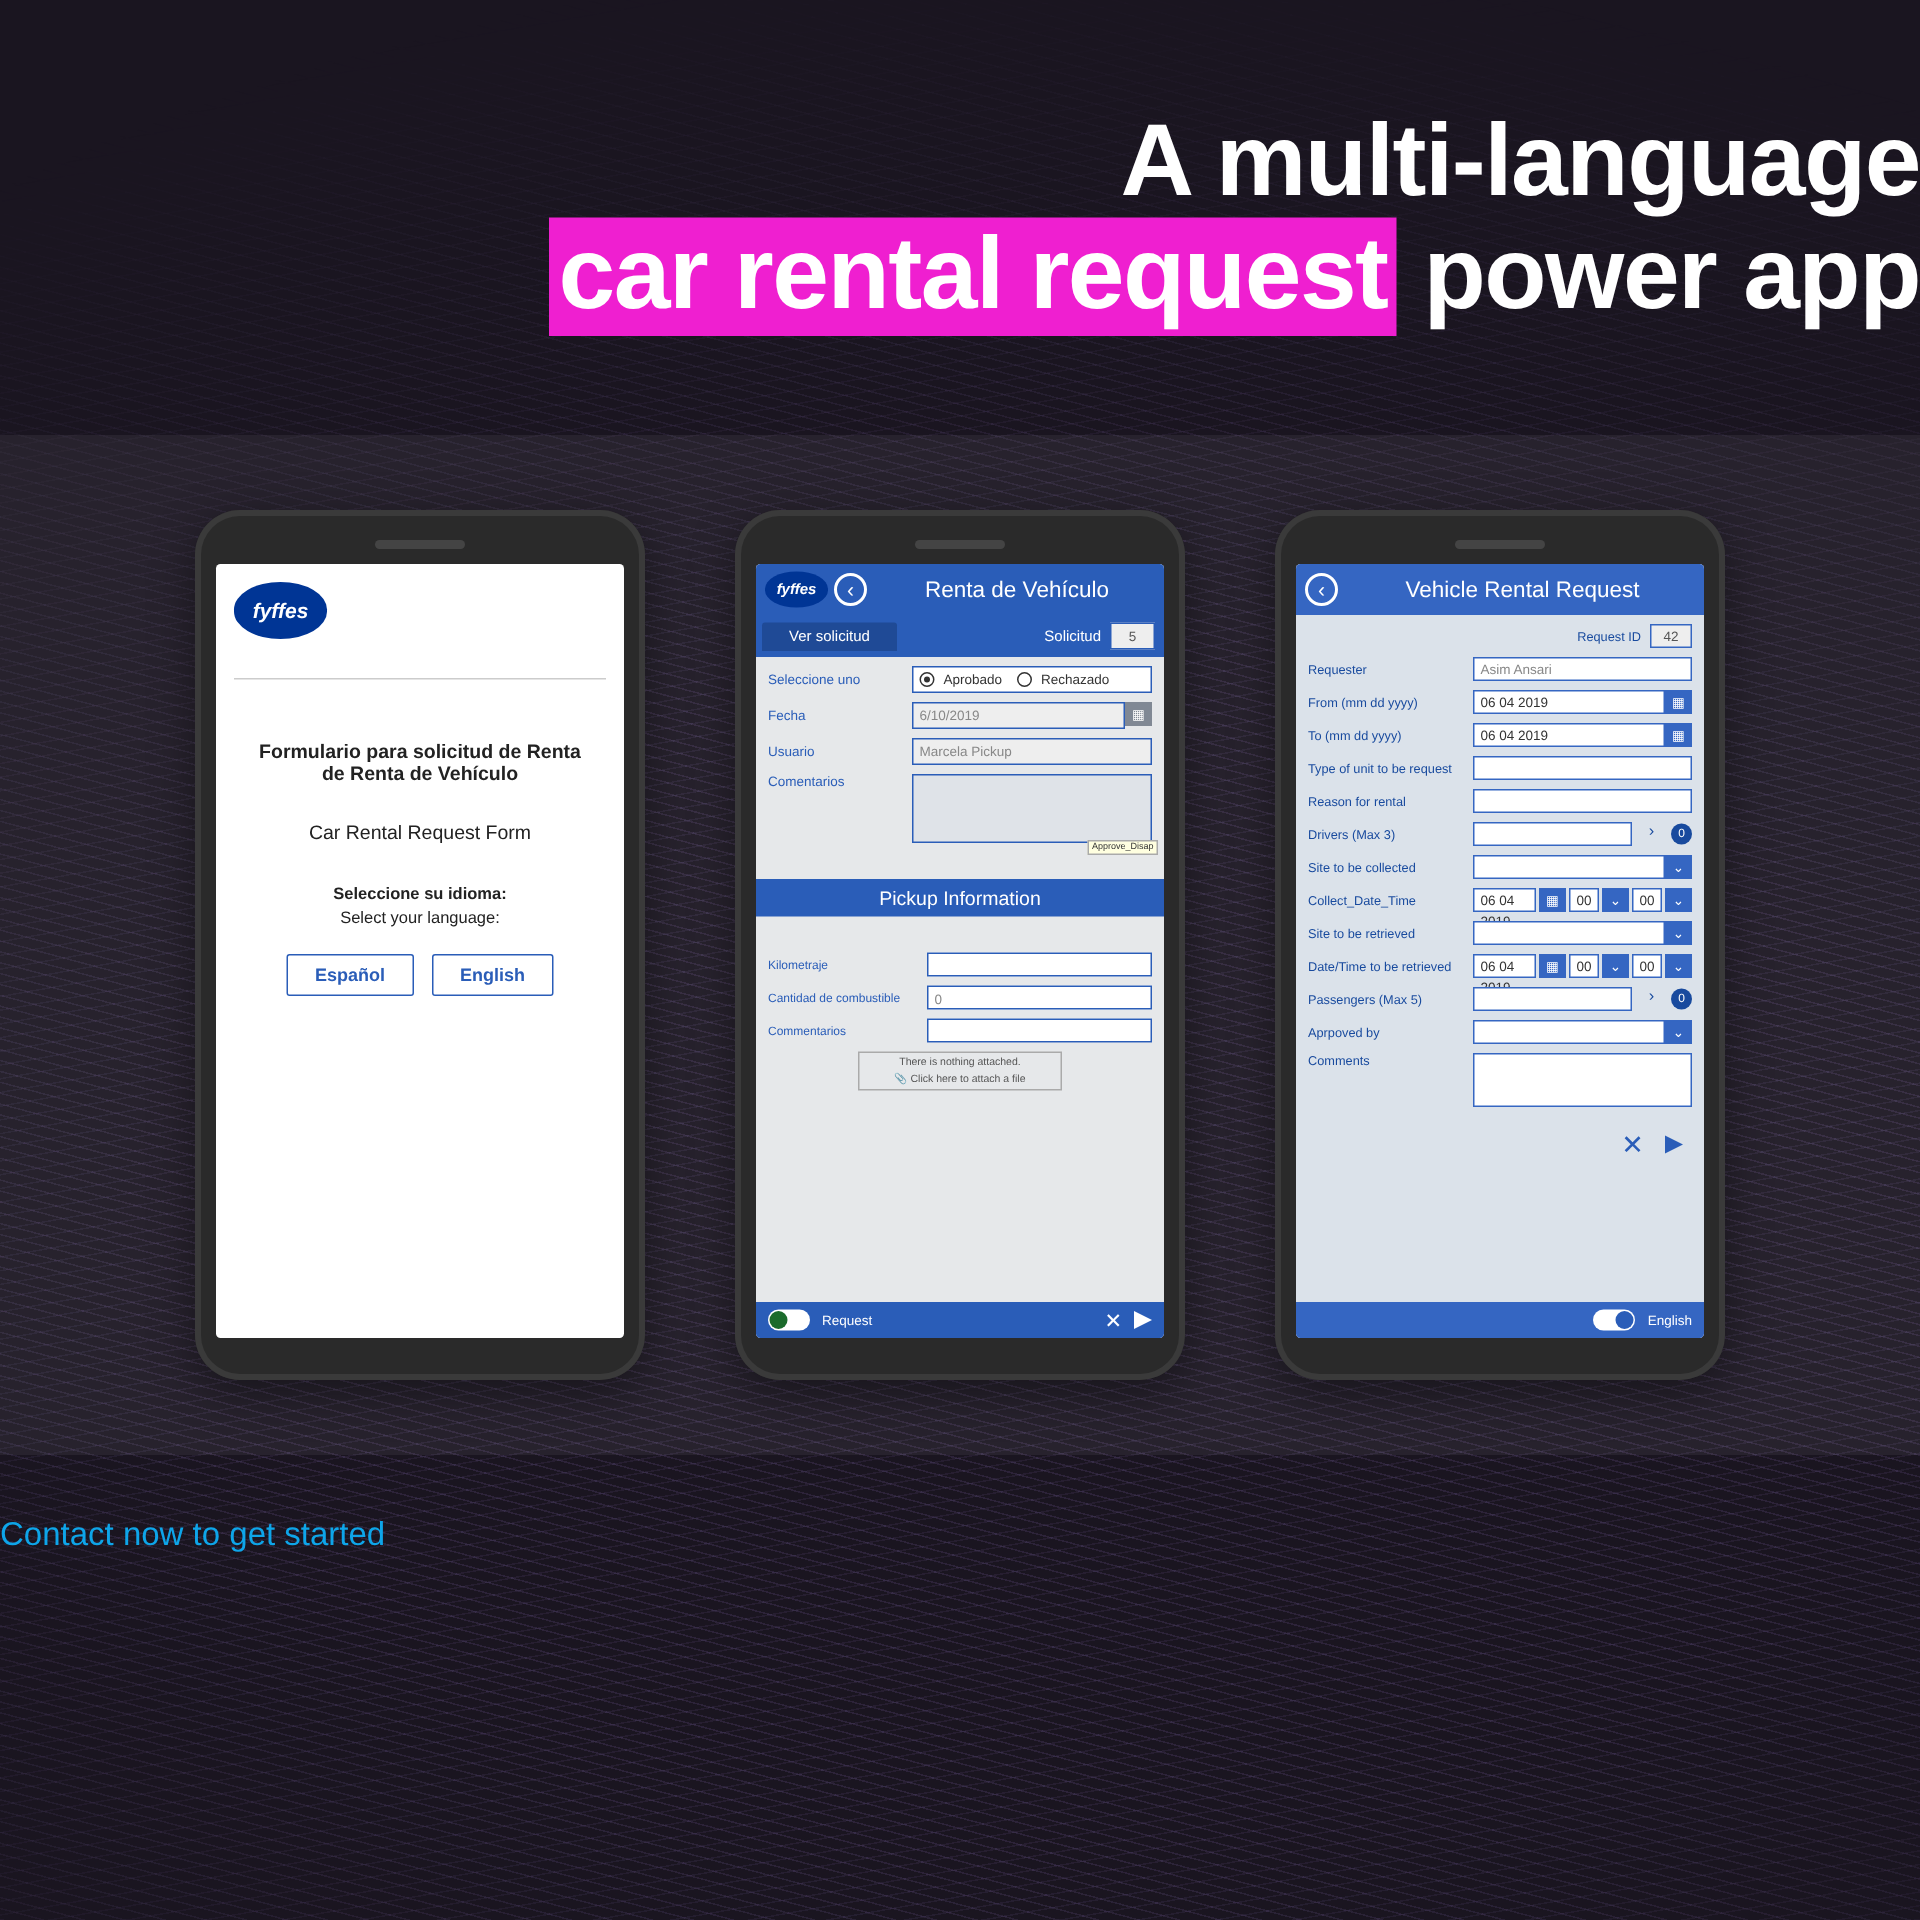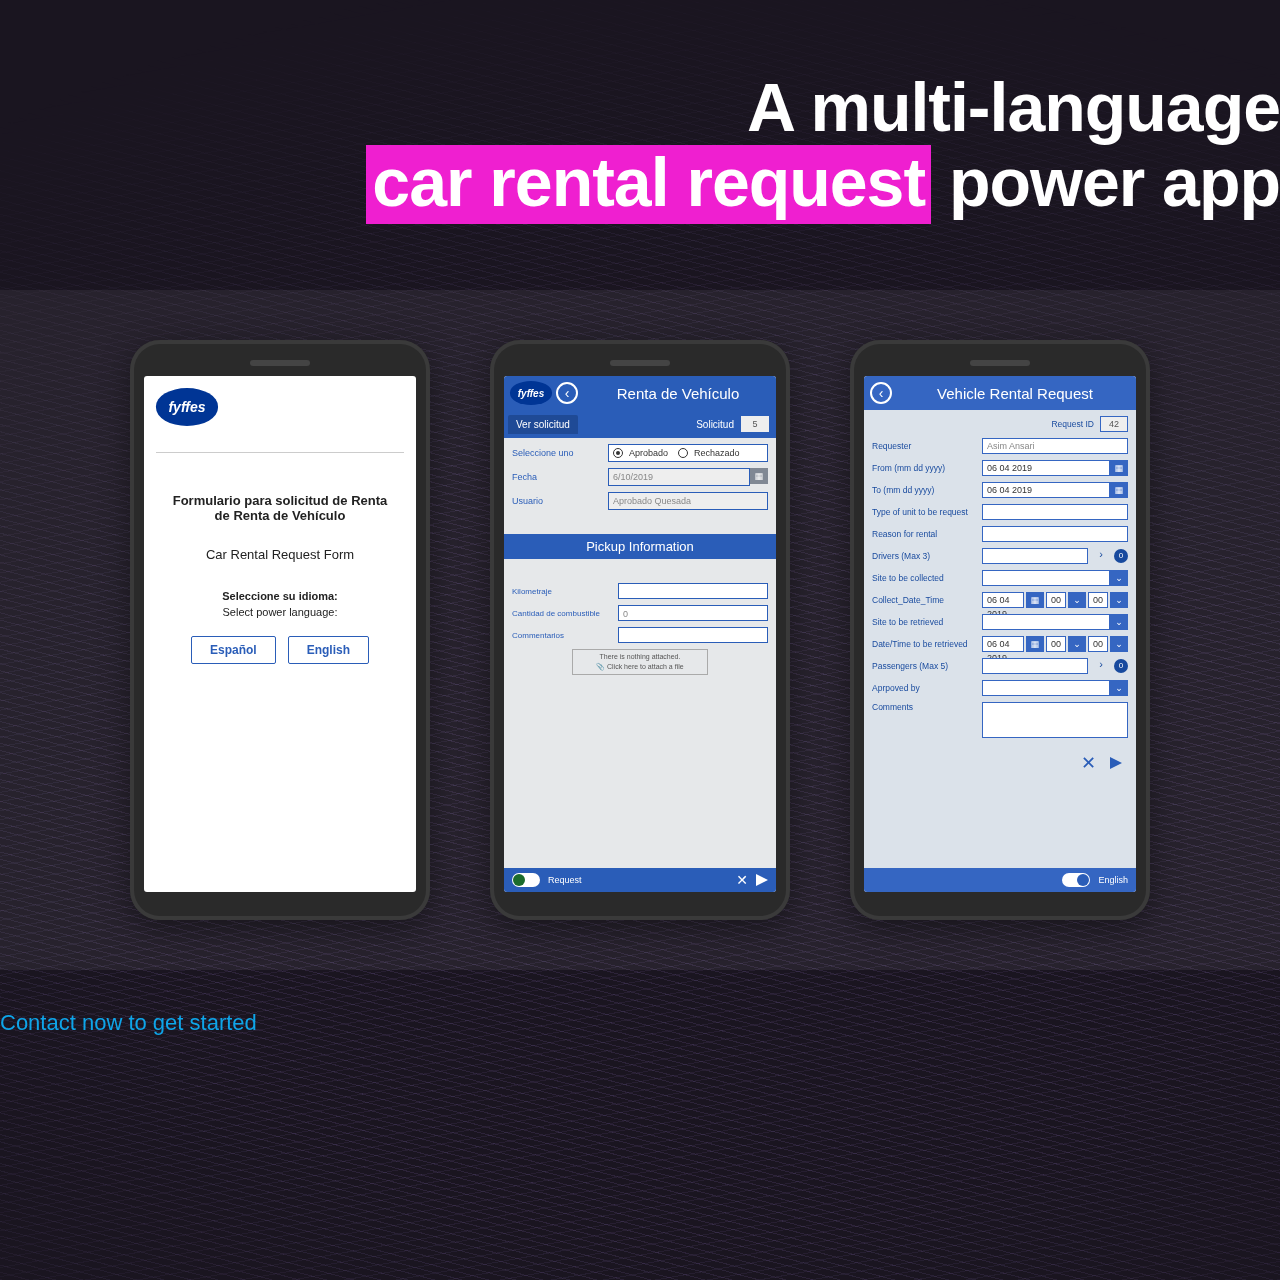--- a/index.html
+++ b/index.html
@@ -184,21 +184,21 @@
     background: #2a5db8;
     display: flex;
     align-items: center;
     height: 28px;
     font-size: 10px;
     color: #fff;
     padding-left: 4px;
   }
   .tab {
     background: #1f4a96;
-    padding: 4px 8px;
+    padding: 4px 18px;
     border-radius: 2px 2px 0 0;
   }
 
   .form-body {
     background: #e6e8ea;
     flex: 1;
     padding: 6px 8px;
     font-size: 9px;
     color: #333;
     overflow: hidden;
@@ -360,21 +360,21 @@
 <div class="phones-band">
 
   <div class="phone">
     <div class="speaker"></div>
     <div class="screen screen1">
       <div class="logo">fyffes</div>
       <hr>
       <div class="title-es">Formulario para solicitud de Renta de Renta de Vehículo</div>
       <div class="title-en">Car Rental Request Form</div>
       <div class="sel-es">Seleccione su idioma:</div>
-      <div class="sel-en">Select power language:</div>
+      <div class="sel-en">Select your language:</div>
       <div class="lang-btns">
         <button class="lang-btn">Español</button>
         <button class="lang-btn">English</button>
       </div>
     </div>
   </div>
 
   <div class="phone">
     <div class="speaker"></div>
     <div class="screen">
@@ -401,21 +401,26 @@
         </div>
         <div class="row">
           <span class="lbl">Fecha</span>
           <div style="flex:1;display:flex">
             <span class="field" style="background:#eee">6/10/2019</span>
             <span class="cal-suffix" style="background:#808894">▦</span>
           </div>
         </div>
         <div class="row">
           <span class="lbl">Usuario</span>
-          <span class="field" style="background:#eee">Aprobado Quesada</span>
+          <span class="field" style="background:#eee">Marcela Pickup</span>
+        </div>
+        <div class="row" style="align-items:flex-start;position:relative">
+          <span class="lbl">Comentarios</span>
+          <div class="textarea"></div>
+          <span style="position:absolute;right:-4px;bottom:-8px;font-size:6px;background:#ffffe0;border:1px solid #aaa;padding:1px 2px">Approve_Disap</span>
         </div>
         <div class="section-hdr">Pickup Information</div>
         <div class="row">
           <span class="lbl" style="width:100px;font-size:8px">Kilometraje</span>
           <span class="field sm"></span>
         </div>
         <div class="row">
           <span class="lbl" style="width:100px;font-size:8px">Cantidad de combustible</span>
           <span class="field sm">0</span>
         </div>

